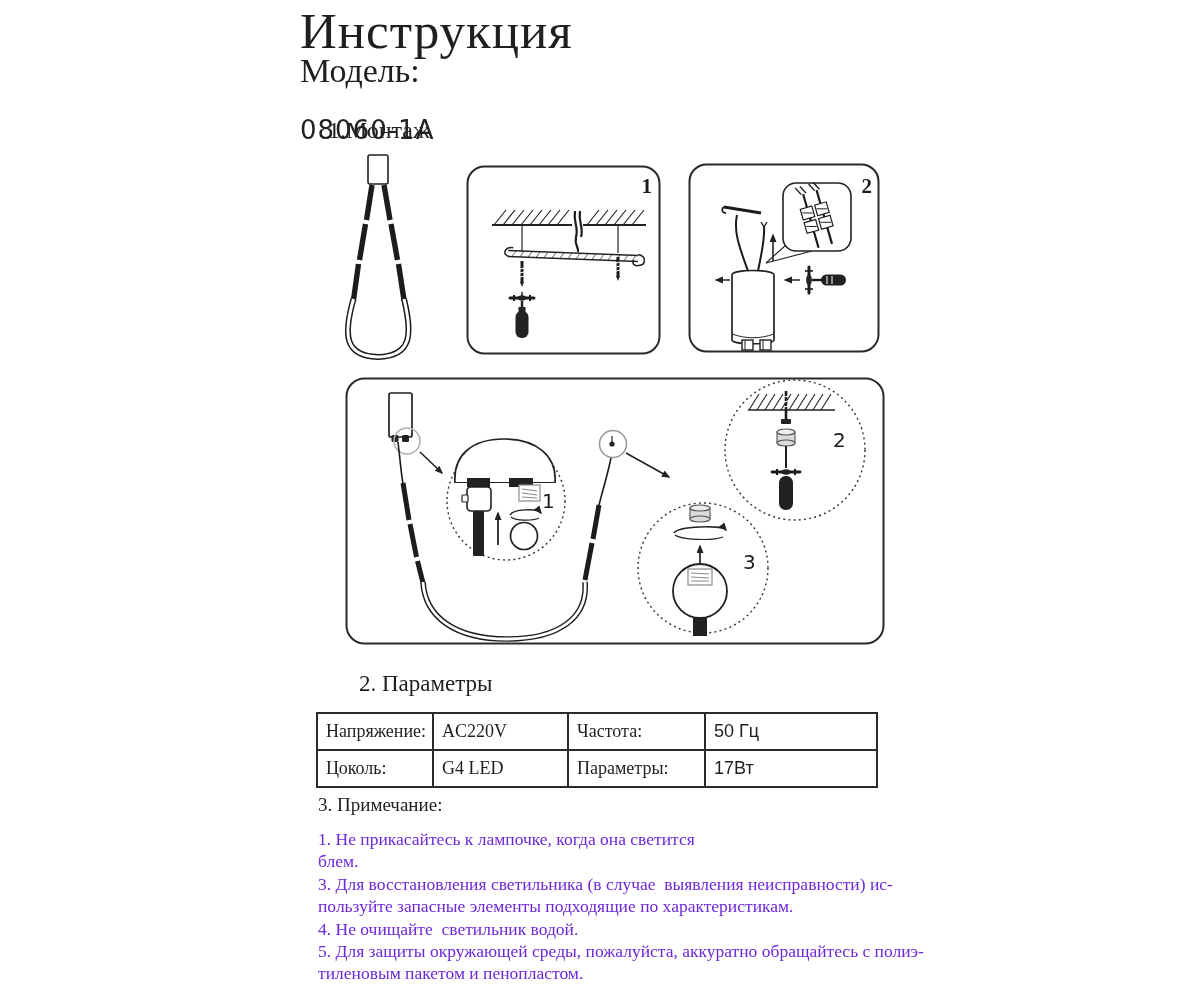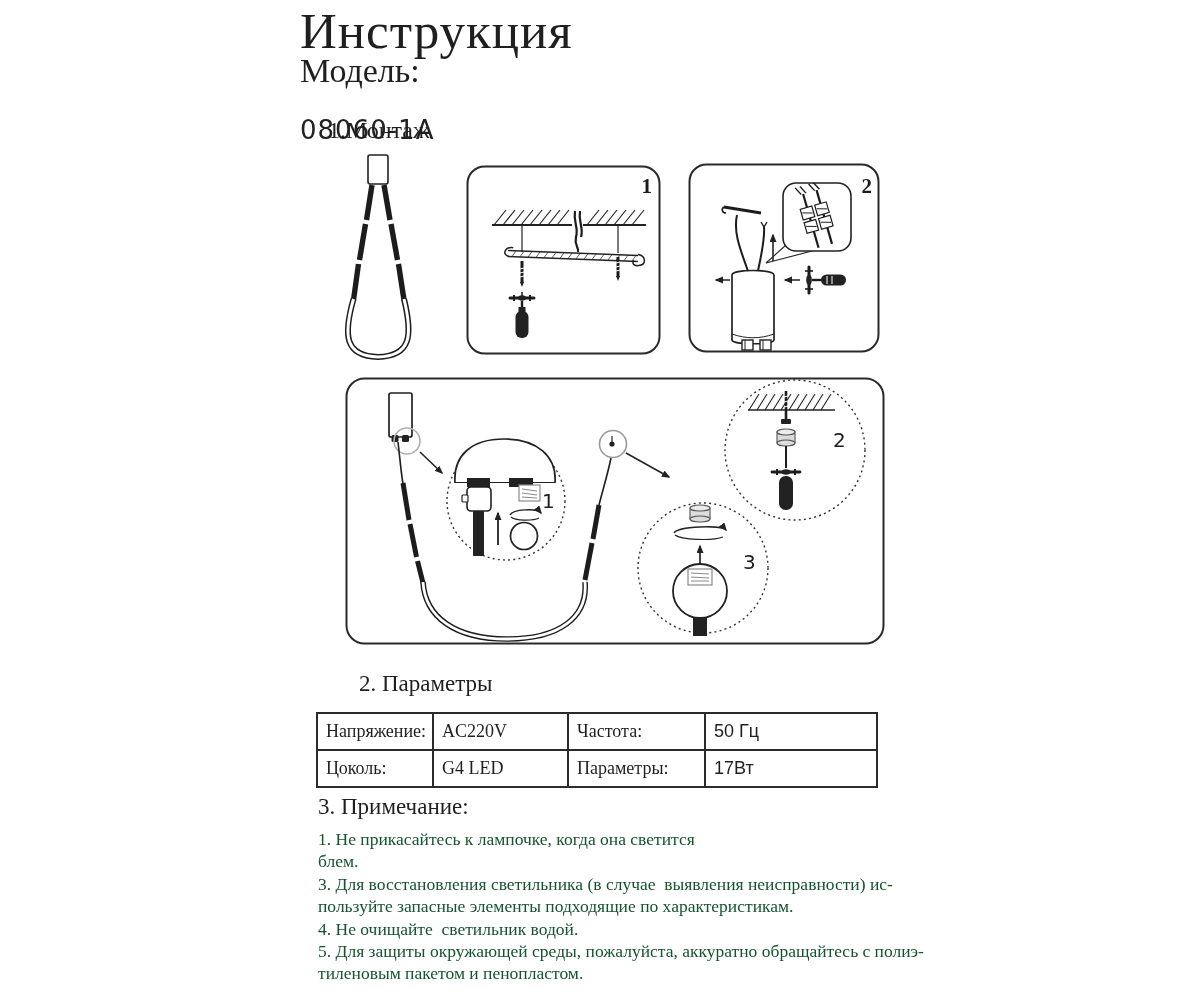--- a/index.html
+++ b/index.html
@@ -7,39 +7,39 @@
         font-family:"Liberation Serif",serif;color:#1f1f1f;}
   .title{position:absolute;left:300px;top:2px;width:600px;
          font-size:51px;letter-spacing:1px;}
   .model-line{position:absolute;left:300px;top:52px;width:600px;display:flex;
               justify-content:center;align-items:baseline;gap:25px;flex-direction:column;}
   .model-label{font-size:34px;}
   .model-value{font-family:"DejaVu Sans","Liberation Sans",sans-serif;font-size:26px;
                letter-spacing:1px;color:#222;text-align:center;}
   .h-montage{position:absolute;left:328px;top:117px;font-size:24px;}
   .h-params{position:absolute;left:318px;top:671px;font-size:23px;margin-left:41px;}
-  .h-notes{position:absolute;left:318px;top:794px;font-size:23px;}
+  .h-notes{position:absolute;left:318px;top:794px;font-size:19px;}
   .fig{position:absolute;}
   .fig-overview{left:330px;top:143px;}
   .fig-step1{left:466px;top:165px;}
   .fig-step2{left:688px;top:163px;}
   .fig-step3{left:345px;top:377px;}
   svg{shape-rendering:geometricPrecision;}
   svg .fill{fill:#222;stroke:none;}
   svg .panel-num{font-family:"Liberation Serif",serif;font-weight:bold;font-size:21px;fill:#1c1c1c;}
   svg .detail-num{font-family:"DejaVu Sans","Liberation Sans",sans-serif;font-size:20px;fill:#1c1c1c;}
   .params-table{position:absolute;left:316px;top:712px;border-collapse:collapse;
                 table-layout:fixed;}
   .params-table td{border:2px solid #2b2b2b;font-size:18px;padding:0 0 0 8px;
                    vertical-align:middle;height:35px;white-space:nowrap;overflow:hidden;margin-left:31px;}
   .params-table .w1{width:106px}.params-table .w2{width:125px}
   .params-table .w3{width:127px}.params-table .w4{width:162px}
   .val-sans{font-family:Liberation Sans, sans-serif;font-size:17px;}
   .notes{position:absolute;left:318px;top:828px;}
-  .note-line{font-size:17.5px;line-height:22.4px;white-space:pre;color:#14532d;}
+  .note-line{font-size:17.5px;line-height:22.4px;white-space:pre;color:#6d28d9;}
 </style>
 </head>
 <body>
 
 <div class="page">
 
   <div class="title">Инструкция</div>
   <div class="model-line">
     <span class="model-label">Модель:</span>
     <span class="model-value">08060-1A</span>

